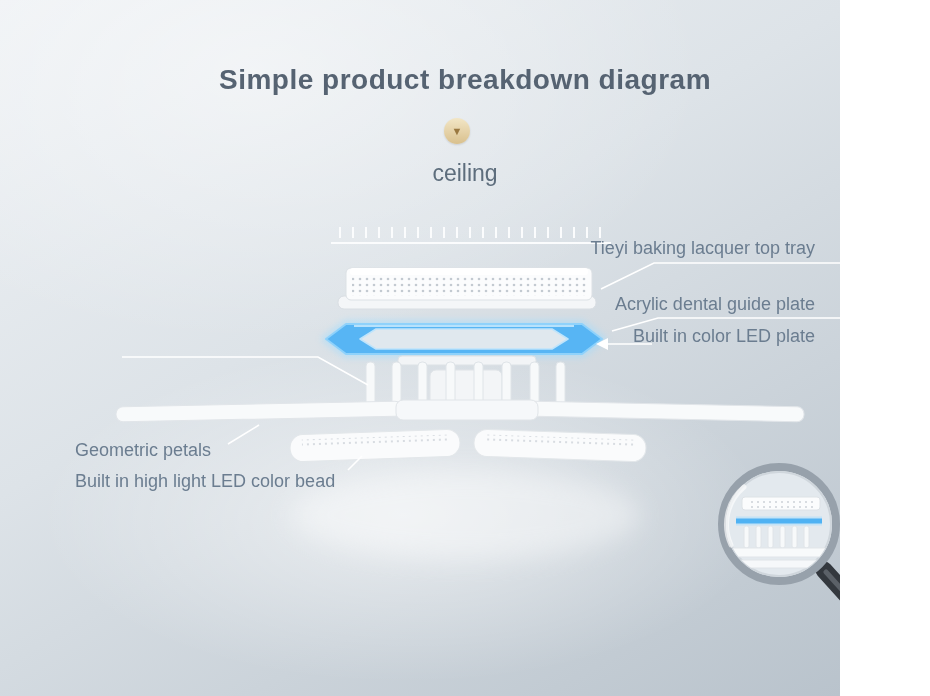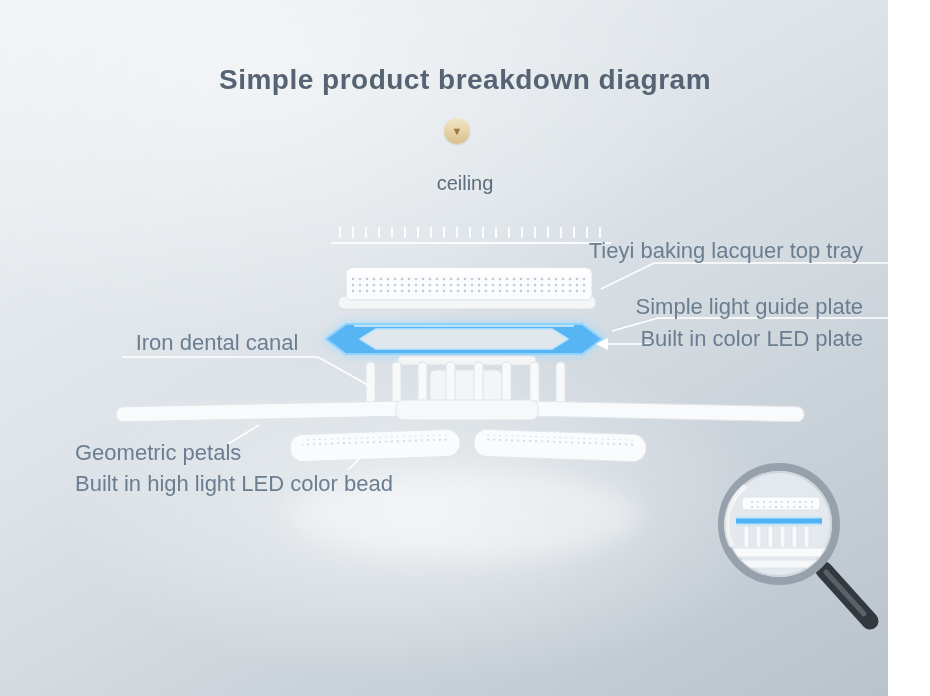--- a/index.html
+++ b/index.html
@@ -3,38 +3,37 @@
 <meta charset="utf-8">
 <style>
   html,body{margin:0;padding:0;background:#ffffff;}
   .stage{
     position:relative;width:840px;height:696px;overflow:hidden;
     font-family:"Liberation Sans", sans-serif;
     background:
       radial-gradient(ellipse 520px 240px at 48% 74%, rgba(255,255,255,.55), rgba(255,255,255,0) 70%),
       radial-gradient(ellipse 700px 420px at 30% 10%, rgba(255,255,255,.45), rgba(255,255,255,0) 65%),
       linear-gradient(150deg,#eff2f5 0%,#dde3e8 42%,#b9c3cc 100%);
-    padding-left: 48px;
   }
   .title{
     position:absolute;top:64px;left:0;width:930px;text-align:center;
     font-size:28px;font-weight:700;color:#566372;letter-spacing:.5px;
   }
   .arrow-badge{
     position:absolute;top:118px;left:444px;width:26px;height:26px;border-radius:50%;
     background:linear-gradient(180deg,#f2e6c6,#d9c08d);
     display:flex;align-items:center;justify-content:center;
     color:#9a7840;font-size:11px;line-height:1;box-shadow:0 1px 2px rgba(0,0,0,.12);
   }
   .ceiling{
-    position:absolute;top:172px;left:0;width:930px;text-align:center;
-    font-size:20px;color:#5d6d7c;
+    position:absolute;top:160px;left:0;width:930px;text-align:center;
+    font-size:23px;color:#5d6d7c;
   }
   .lbl{
-    position:absolute;font-size:22px;color:#6b7d90;white-space:nowrap;
+    position:absolute;font-size:18px;color:#6b7d90;white-space:nowrap;
   }
   .lbl.right{text-align:right;}
   svg{position:absolute;top:0;left:0;}
 </style>
 </head>
 <body>
 
 <div class="stage">
 
   <svg width="930" height="696" viewBox="0 0 930 696">
@@ -167,23 +166,22 @@
   <div class="title">Simple product breakdown diagram</div>
 
   <div class="arrow-badge">
     <span>▼</span>
   </div>
 
   <div class="ceiling">ceiling</div>
 
   <div class="lbl right" style="right:25px;top:238px;">Tieyi baking lacquer top tray</div>
 
-  <div class="lbl right" style="right:25px;top:294px;">Simple light guide plate</div>
+  <div class="lbl right" style="right:25px;top:294px;">Acrylic dental guide plate</div>
 
   <div class="lbl right" style="right:25px;top:326px;">Built in color LED plate</div>
 
-  <div class="lbl" style="left:110px;top:330px;width:214px;text-align:center;">Iron dental canal</div>
 
   <div class="lbl" style="left:75px;top:440px;">Geometric petals</div>
 
   <div class="lbl" style="left:75px;top:471px;">Built in high light LED color bead</div>
 
 </div>
 
 </body></html>

